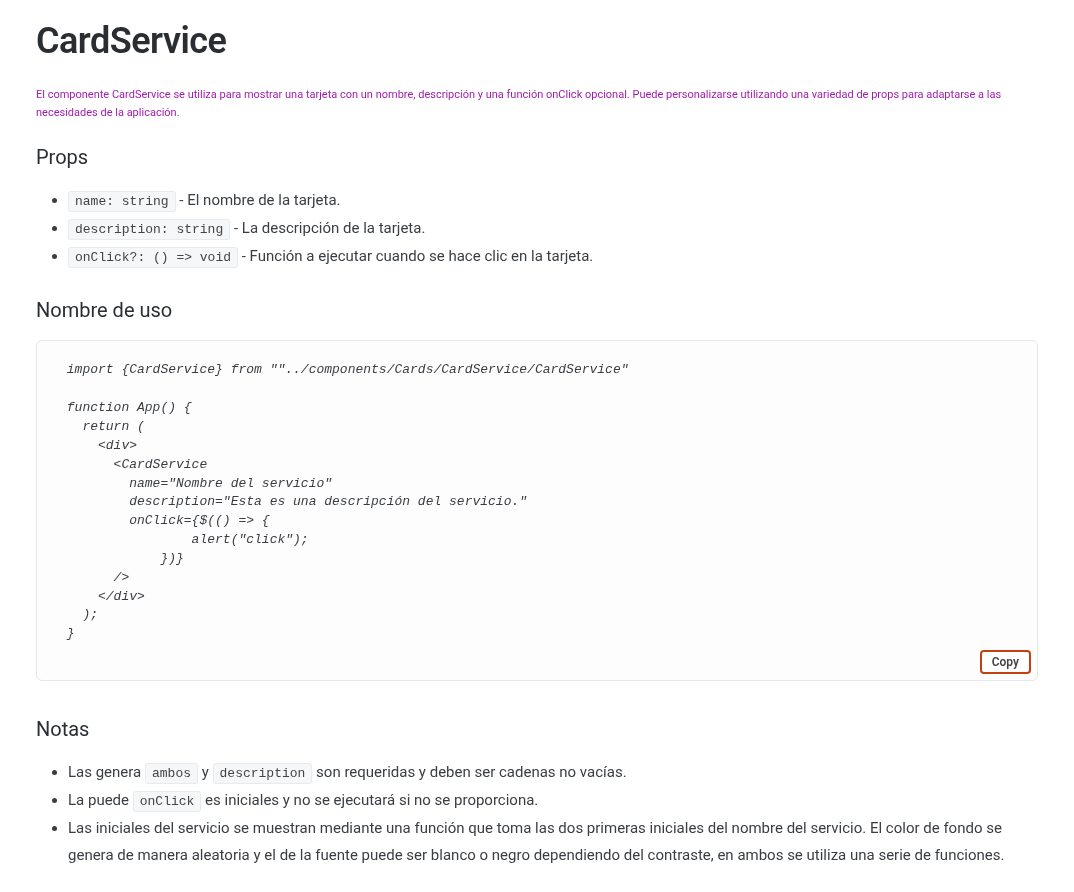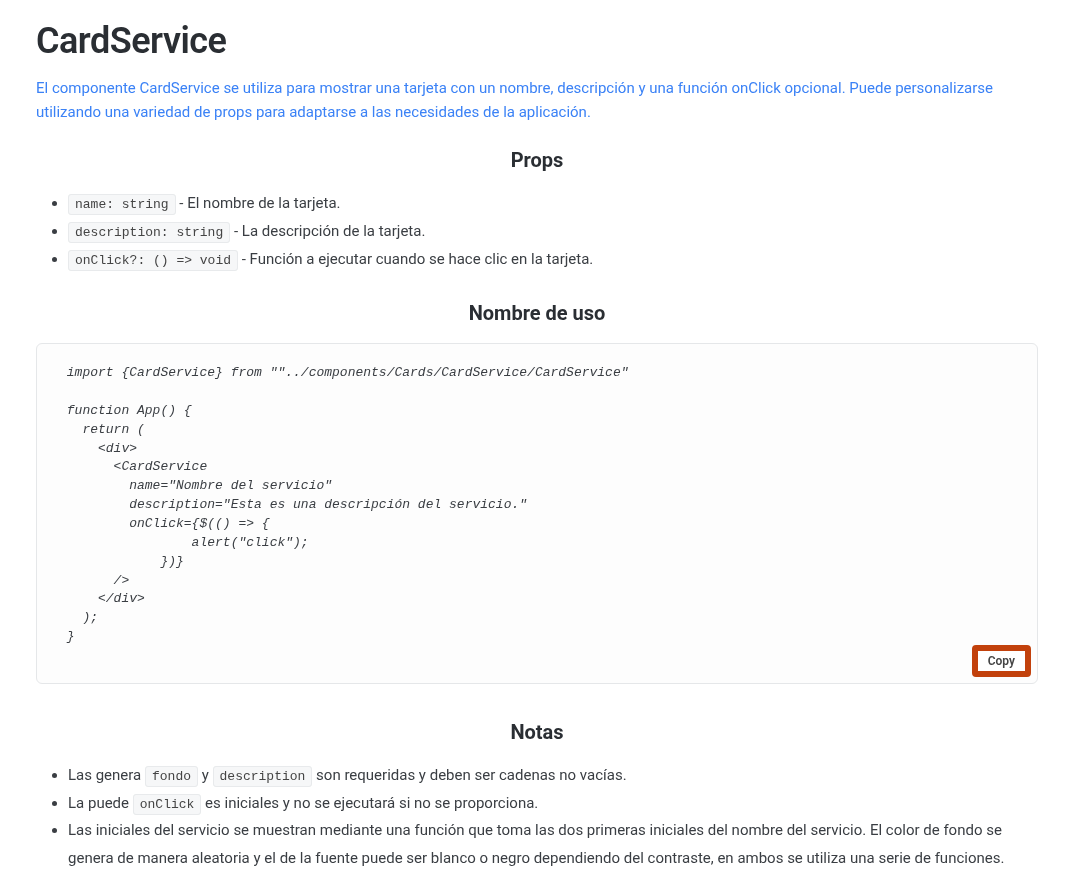--- a/index.html
+++ b/index.html
@@ -11,36 +11,35 @@
       font-family: -apple-system, BlinkMacSystemFont, "Segoe UI", Roboto, Helvetica, Arial, sans-serif;
       color: #2a2e33;
       background: #ffffff;
       padding: 20px 36px;
       width: 1074px;
     }
     h1 {
       font-size: 36px;
       font-weight: 600;
       color: #2a2e33;
-      margin-bottom: 14px;
+      margin-bottom: 24px;
       letter-spacing: -0.5px;
     }
     p.intro {
-      font-size: 15px;
+      font-size: 11px;
       line-height: 1.6;
-      color: #3b82f6;
+      color: #a21caf;
       margin-bottom: 24px;
     }
     h2 {
       font-size: 20px;
-      font-weight: 700;
+      font-weight: 400;
       color: #2a2e33;
       margin-bottom: 18px;
       margin-top: 8px;
-      text-align: center;
     }
     ul {
       list-style: disc;
       padding-left: 32px;
       margin-bottom: 28px;
     }
     ul li {
       font-size: 15px;
       line-height: 1.85;
       color: #3a3e43;
@@ -69,21 +68,21 @@
       padding: 20px 22px 36px 22px;
       white-space: pre;
       overflow-x: auto;
       font-style: italic;
     }
     .copy-button {
       position: absolute;
       bottom: 6px;
       right: 6px;
       background: #ffffff;
-      border: 6px solid #c2410c;
+      border: 2px solid #c2410c;
       border-radius: 4px;
       padding: 3px 10px;
       font-size: 12px;
       font-weight: 600;
       color: #444;
       cursor: pointer;
       font-family: inherit;
     }
   </style>
 </head>
@@ -124,16 +123,16 @@
        /&gt;
      &lt;/div&gt;
    );
  }</pre>
   <button class="copy-button">Copy</button>
 </div>
 
 <h2>Notas</h2>
 
 <ul id="notes-list">
-    <li><span>Las genera </span><code class="inline">fondo</code><span> y </span><code class="inline">description</code><span> son requeridas y deben ser cadenas no vacías.</span></li>
+    <li><span>Las genera </span><code class="inline">ambos</code><span> y </span><code class="inline">description</code><span> son requeridas y deben ser cadenas no vacías.</span></li>
     <li><span>La puede </span><code class="inline">onClick</code><span> es iniciales y no se ejecutará si no se proporciona.</span></li>
     <li><span>Las iniciales del servicio se muestran mediante una función que toma las dos primeras iniciales del nombre del servicio. El color de fondo se genera de manera aleatoria y el de la fuente puede ser blanco o negro dependiendo del contraste, en ambos se utiliza una serie de funciones.</span></li>
   </ul>
 
 </body></html>

